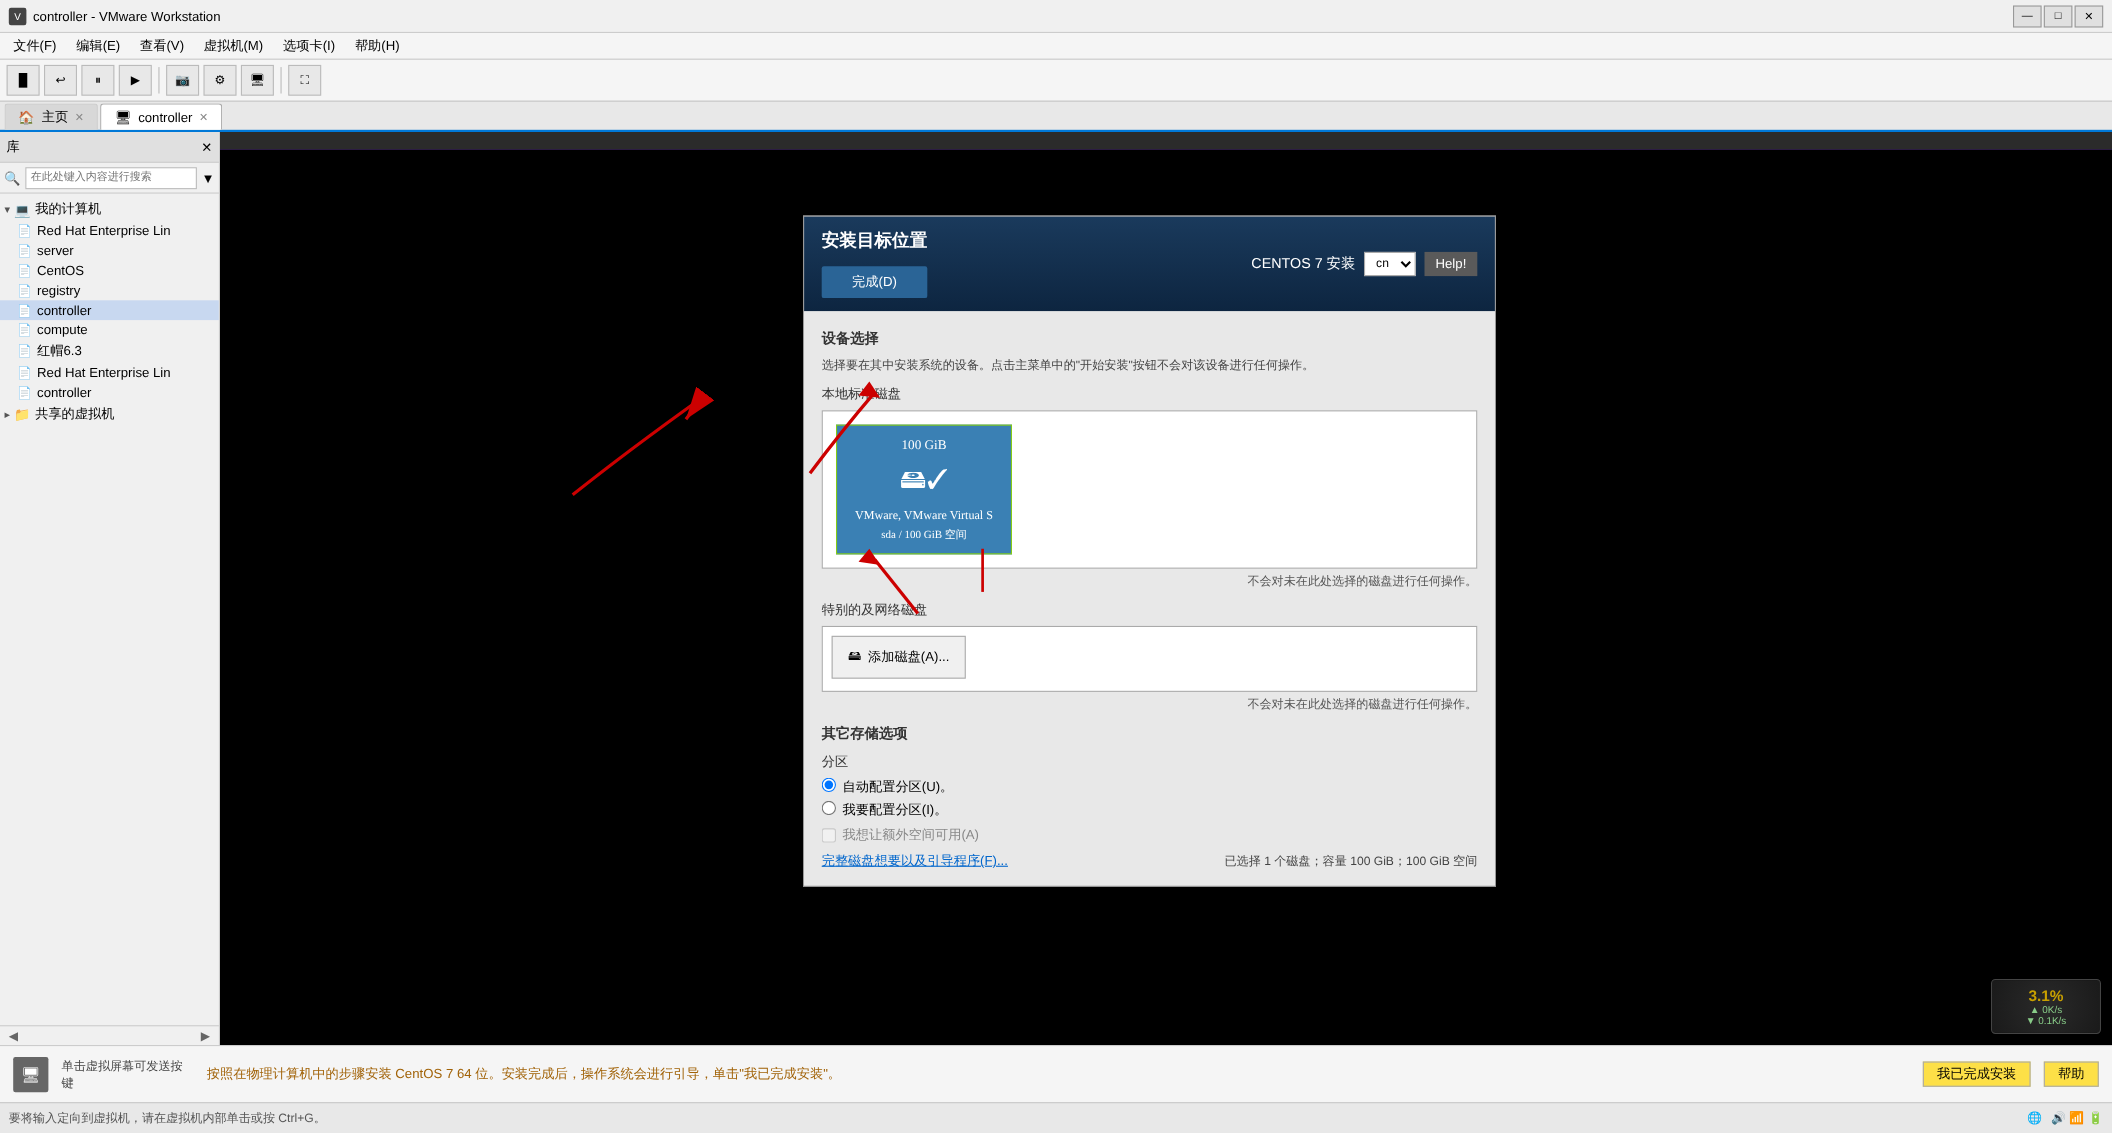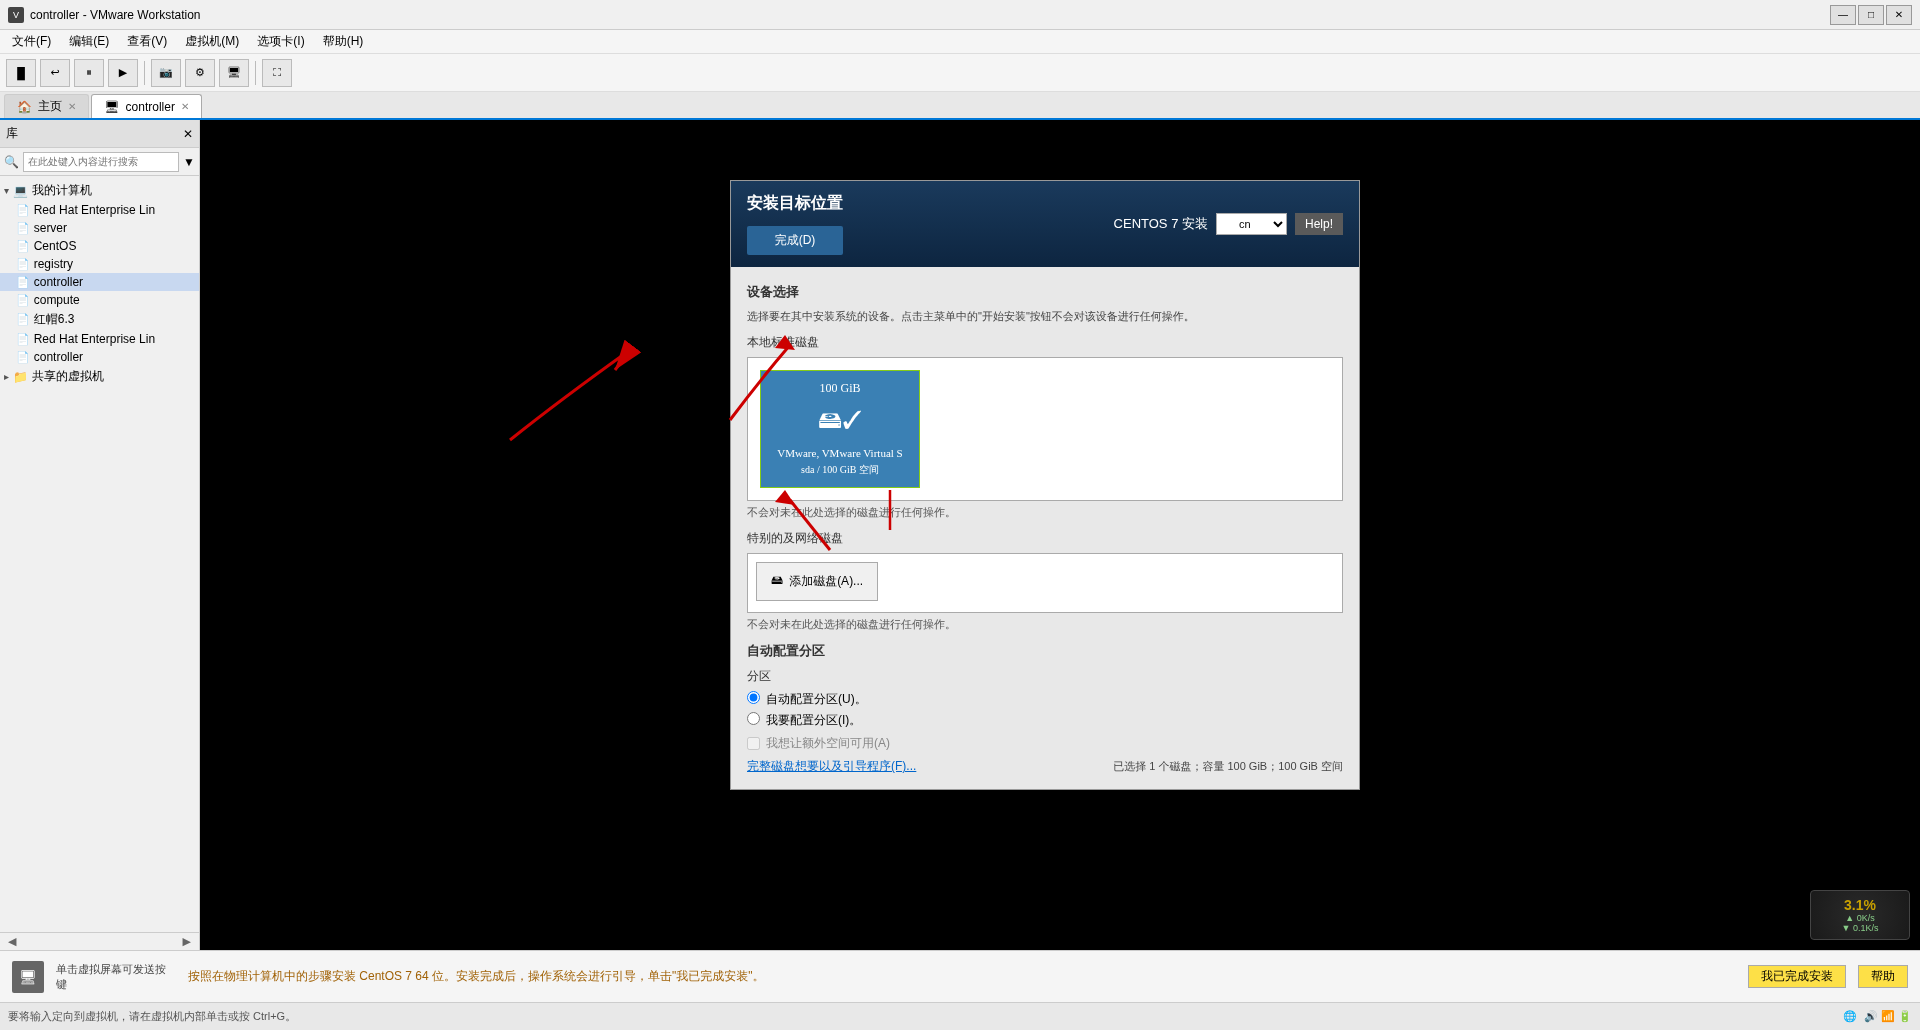--- a/index.html
+++ b/index.html
@@ -138,20 +138,21 @@
       z-index: 1;
     }
     .tab-close { font-size: 10px; color: #888; cursor: pointer; }
 
     
     .content-area {
       flex: 1;
       background: #4c1d95;
       position: relative;
       overflow: hidden;
+      margin-top: 16px;
     }
 
     
     .vm-screen {
       width: 100%;
       height: 100%;
       background: #000;
       display: flex;
       align-items: center;
       justify-content: center;
@@ -194,21 +195,21 @@
       border: none;
       padding: 6px 14px;
       cursor: pointer;
       font-size: 12px;
       border-radius: 2px;
       margin-top: 6px;
     }
     .lang-selector {
       background: white;
       border: 1px solid #aaa;
-      padding: 3px 18px;
+      padding: 3px 6px;
       font-size: 11px;
     }
     .help-btn {
       background: #5a5a5a;
       color: white;
       border: none;
       padding: 4px 10px;
       cursor: pointer;
       font-size: 12px;
     }
@@ -259,21 +260,21 @@
       background: #3a80b4;
       font-family: Liberation Serif, serif;
     }
     .disk-size { font-size: 12px; margin-bottom: 6px; }
     .disk-icon { font-size: 24px; margin-bottom: 4px; }
     .disk-name { font-size: 11px; margin-bottom: 4px; }
     .disk-info { font-size: 10px; }
     .disk-note {
       font-size: 11px;
       color: #555;
-      text-align: left;
+      text-align: right;
       margin-bottom: 10px;
     }
     .special-section { margin-top: 10px; }
     .add-disk-btn {
       border: 1px solid #aaa;
       background: #f0f0f0;
       padding: 8px 14px;
       cursor: pointer;
       font-size: 12px;
       display: flex;
@@ -546,21 +547,21 @@
               <div class="special-grid">
                 <button class="add-disk-btn">
                   <span>🖴</span>
                   <span>添加磁盘(A)...</span>
                 </button>
               </div>
               <div class="disk-note">不会对未在此处选择的磁盘进行任何操作。</div>
             </div>
 
             <div class="other-options">
-              <div class="section-title">自动配置分区</div>
+              <div class="section-title">其它存储选项</div>
               <div class="subsection-title">分区</div>
               <div class="radio-group">
                 <label class="radio-item">
                   <input type="radio" name="partition" checked="" style="">
                   <span>自动配置分区(U)。</span>
                 </label>
                 <label class="radio-item">
                   <input type="radio" name="partition" style="">
                   <span>我要配置分区(I)。</span>
                 </label>

